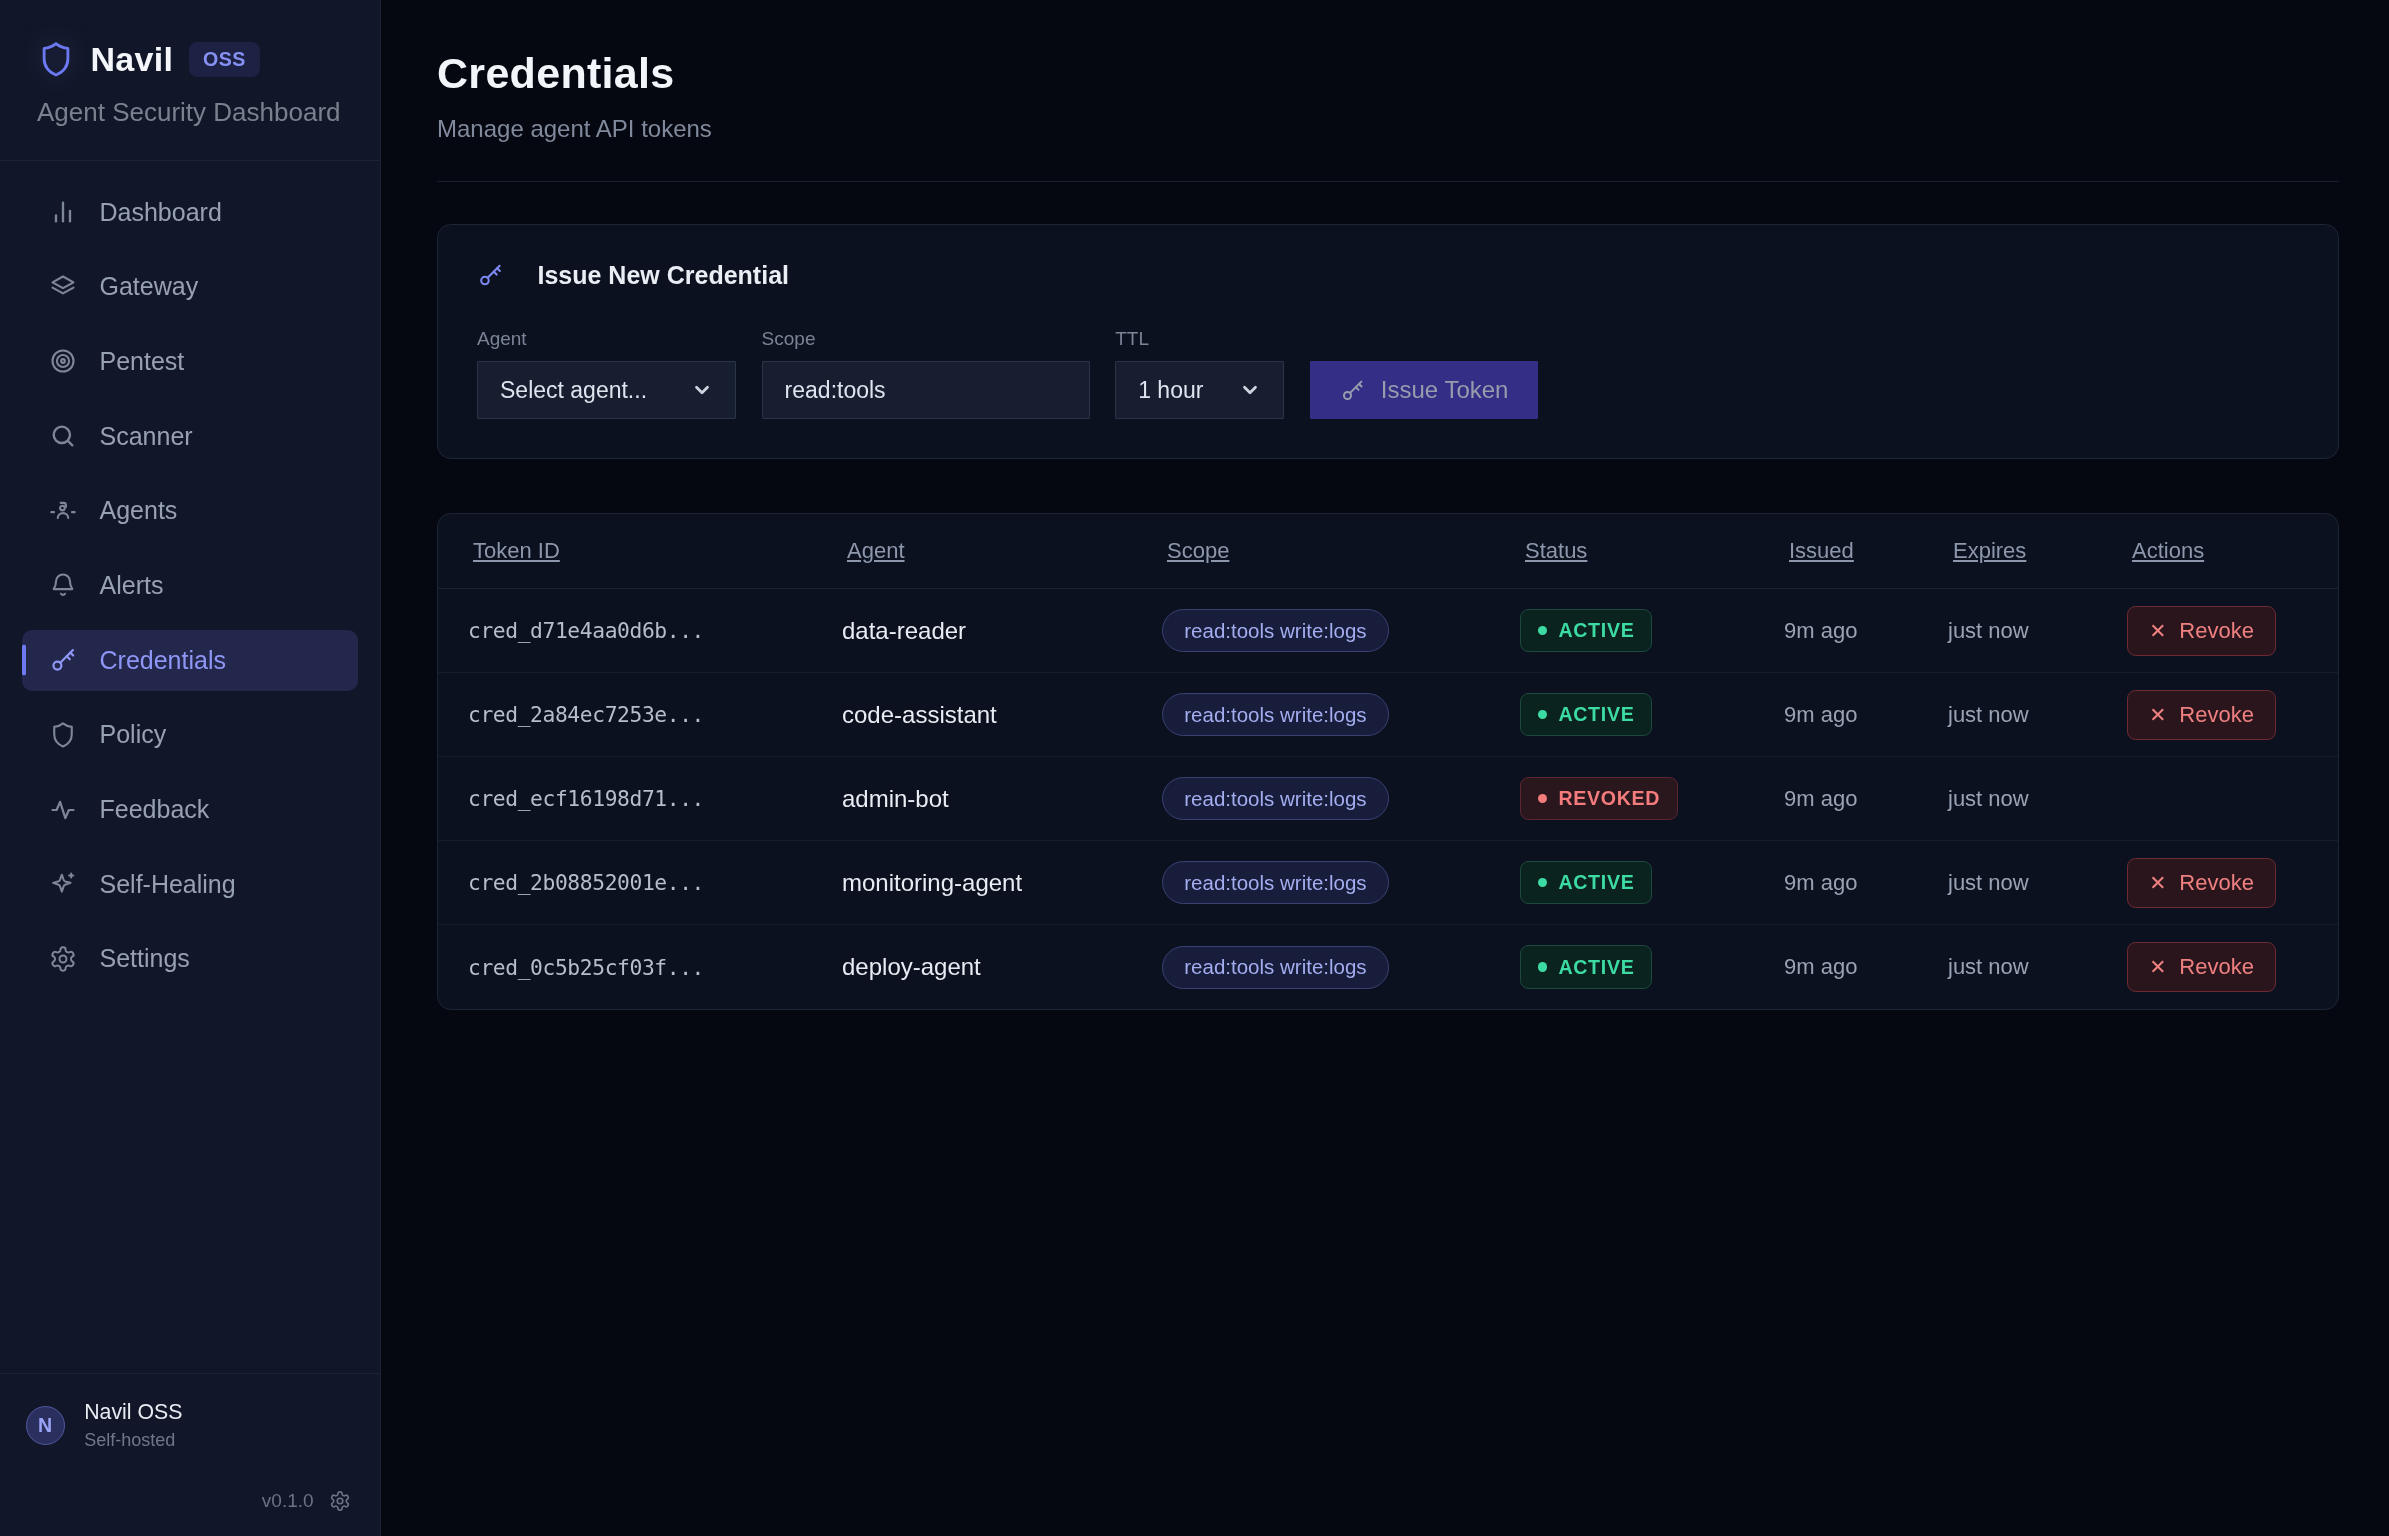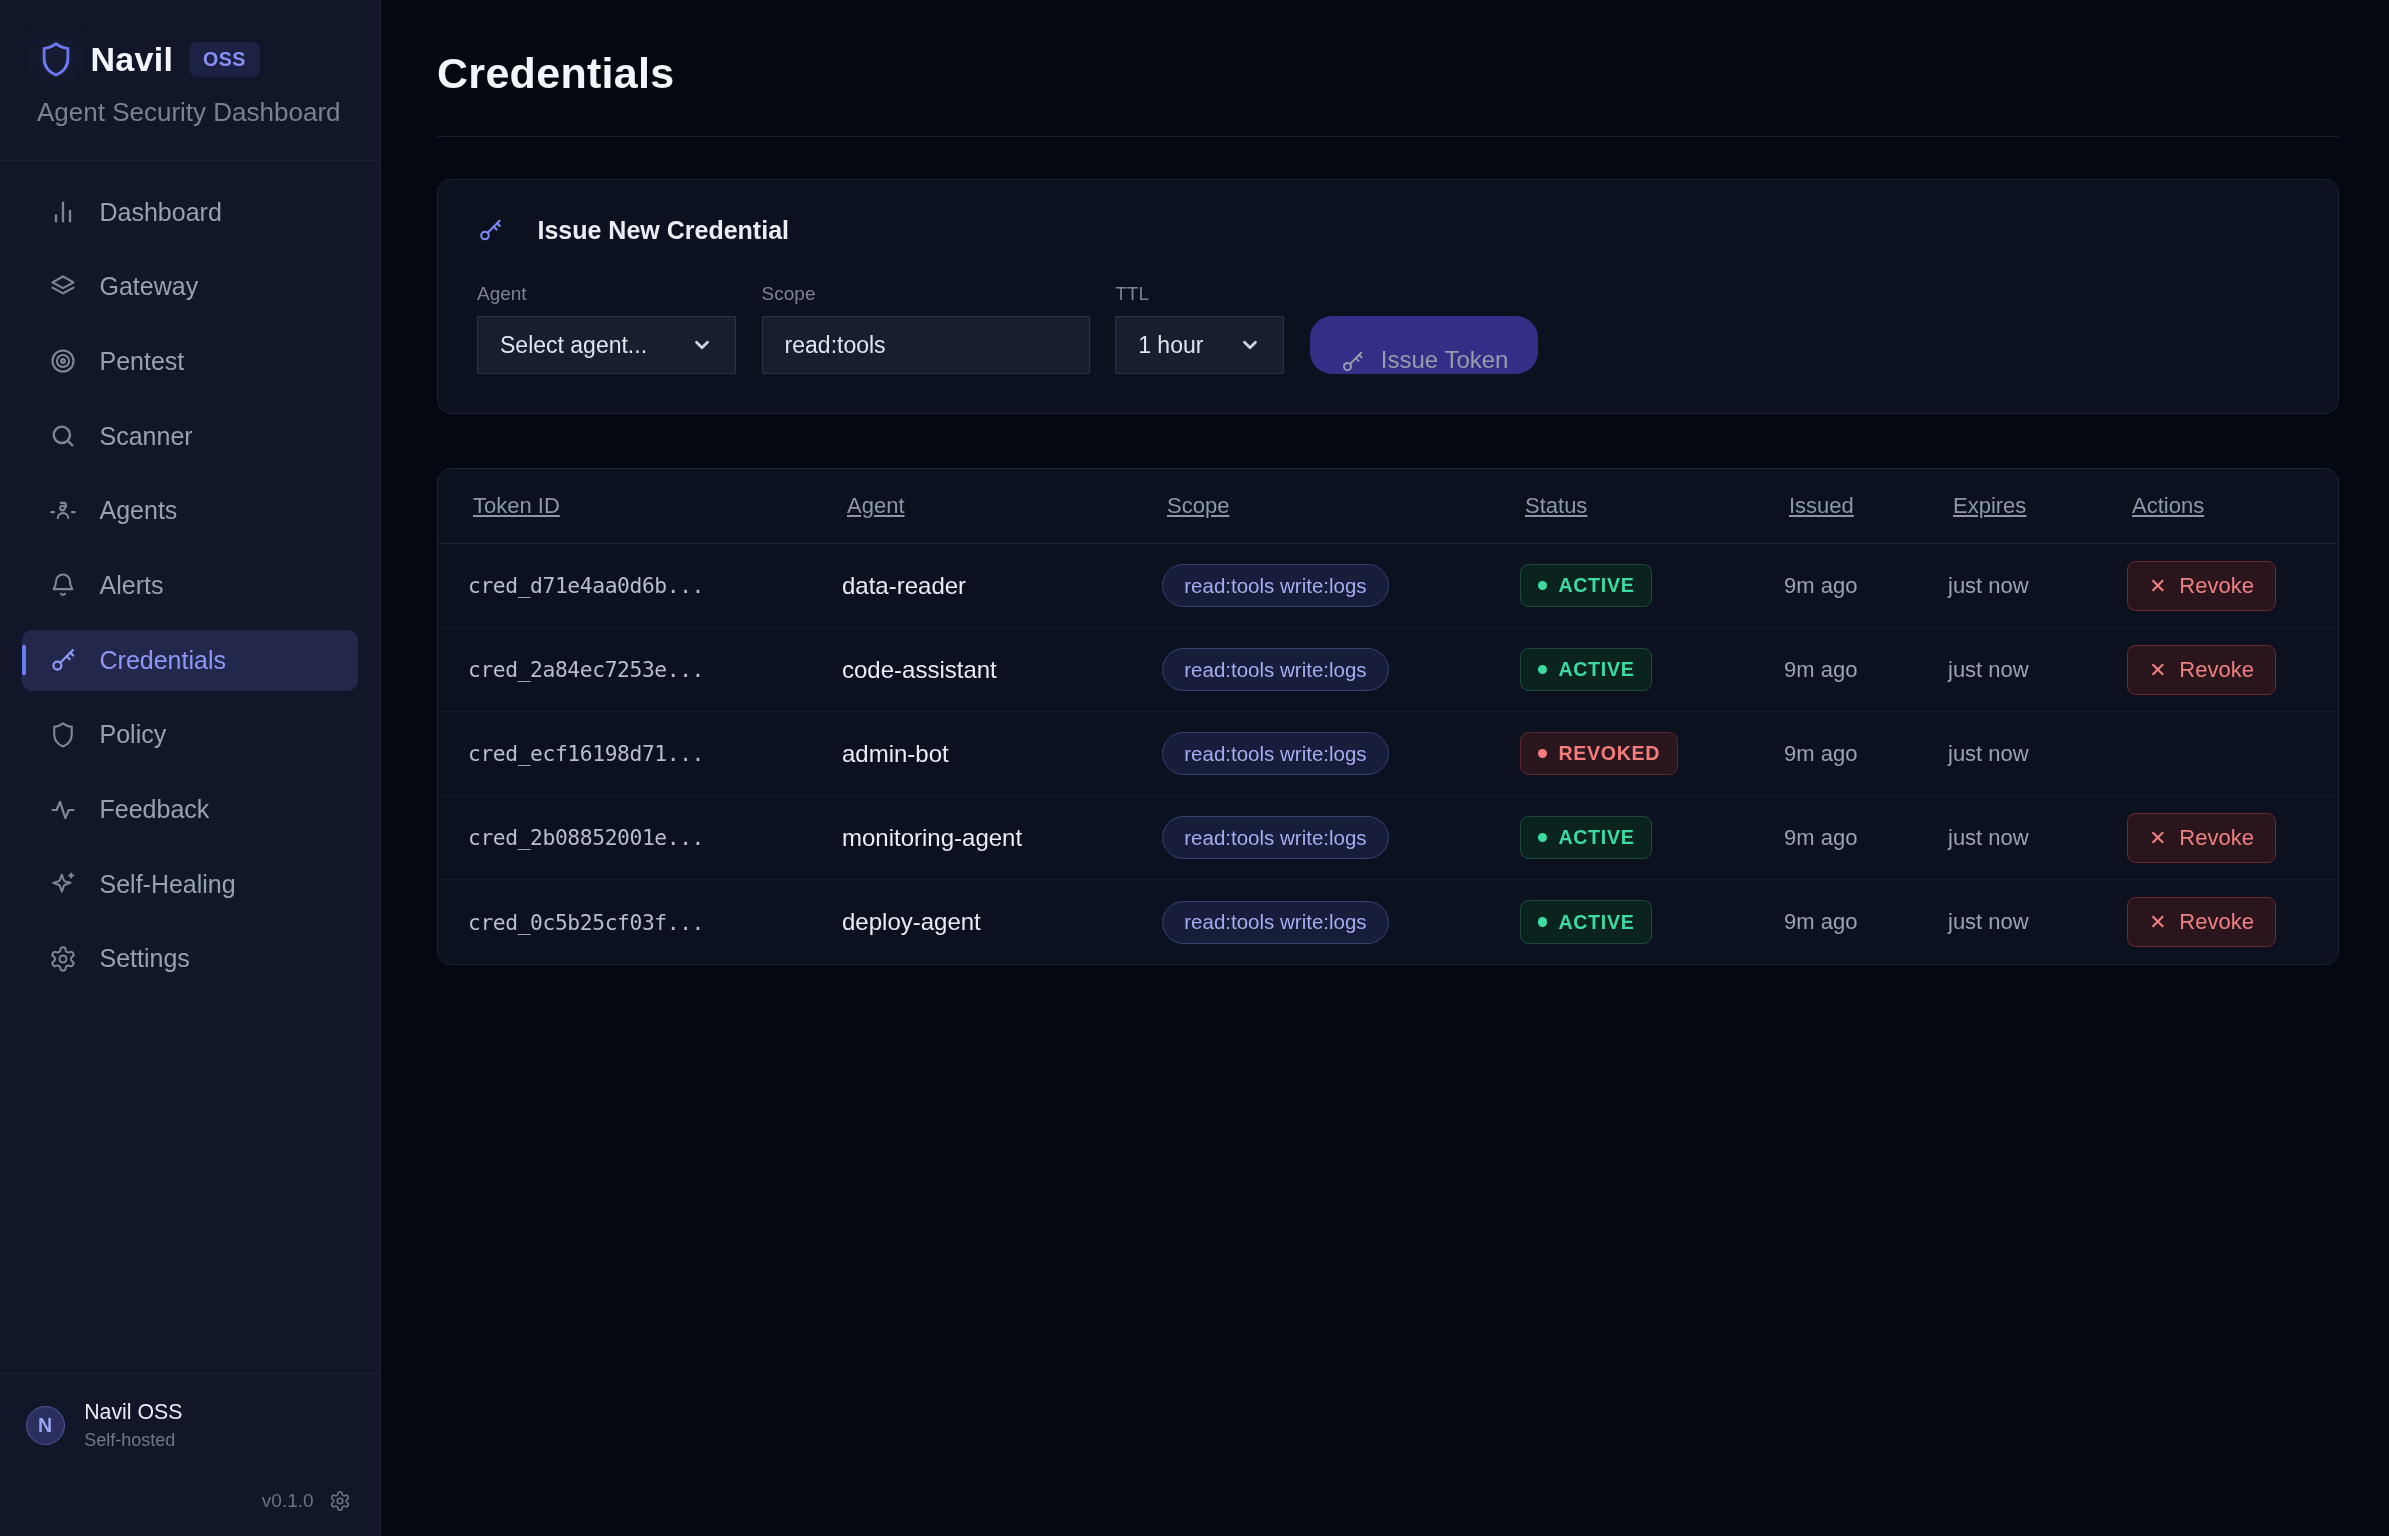--- a/index.html
+++ b/index.html
@@ -80,23 +80,23 @@
   .select { justify-content:space-between; gap:25.6px; }
   .select svg { width:22px; height:22px; color:#cfd5e0; }
   .w-agent { width:259px; }
   .w-scope { width:328px; }
   .w-ttl { width:169px; }
   .text-input {
     background:transparent; border:none; outline:none; color:#dfe4ee;
     font-size:23px; font-family:"Liberation Sans", sans-serif; width:100%;
   }
   .issue-btn {
-    height:58px; padding:0 30px; border:none; border-radius:22px;
+    height:58px; padding:0 30px; border:none; border-radius:1px;
     background:#332f87; color:#979dac; font-size:24px;
-    display:flex; align-items:flex-end; gap:16px; cursor:pointer;
+    display:flex; align-items:center; gap:16px; cursor:pointer;
     font-family:"Liberation Sans", sans-serif;
   }
   .issue-btn svg { width:25px; height:25px; color:#979dac; }
   
   .table-card { margin-top:54px; overflow:hidden; }
   .t-row {
     display:grid;
     grid-template-columns:374px 320px 358px 264px 164px 179px 1fr;
     align-items:center;
   }
@@ -270,20 +270,21 @@
       <svg viewBox="0 0 24 24" fill="none" stroke="currentColor" stroke-width="1.8" stroke-linecap="round" stroke-linejoin="round">
           <path d="M12.22 2h-.44a2 2 0 0 0-2 2v.18a2 2 0 0 1-1 1.73l-.43.25a2 2 0 0 1-2 0l-.15-.08a2 2 0 0 0-2.73.73l-.22.38a2 2 0 0 0 .73 2.73l.15.1a2 2 0 0 1 1 1.72v.51a2 2 0 0 1-1 1.74l-.15.09a2 2 0 0 0-.73 2.73l.22.38a2 2 0 0 0 2.73.73l.15-.08a2 2 0 0 1 2 0l.43.25a2 2 0 0 1 1 1.73V20a2 2 0 0 0 2 2h.44a2 2 0 0 0 2-2v-.18a2 2 0 0 1 1-1.73l.43-.25a2 2 0 0 1 2 0l.15.08a2 2 0 0 0 2.73-.73l.22-.39a2 2 0 0 0-.73-2.73l-.15-.08a2 2 0 0 1-1-1.74v-.5a2 2 0 0 1 1-1.74l.15-.09a2 2 0 0 0 .73-2.73l-.22-.38a2 2 0 0 0-2.73-.73l-.15.08a2 2 0 0 1-2 0l-.43-.25a2 2 0 0 1-1-1.73V4a2 2 0 0 0-2-2z"></path>
           <circle cx="12" cy="12" r="3"></circle>
         </svg>
     </div>
   </div>
 </aside>
 
 <main class="main">
   <h1 class="page-title">Credentials</h1>
+  <div class="page-sub">Manage agent API tokens</div>
   <div class="header-divider"></div>
 
   <section class="card issue-card">
     <div class="issue-head">
       <svg viewBox="0 0 24 24" fill="none" stroke="currentColor" stroke-width="1.9" stroke-linecap="round" stroke-linejoin="round">
           <circle cx="7.2" cy="16.8" r="3.4"></circle>
           <path d="M9.7 14.3 L20.5 3.5"></path>
           <path d="M15.2 8.8l2.6 2.6"></path>
           <path d="M18.3 5.7l2.4 2.4"></path>
         </svg>

